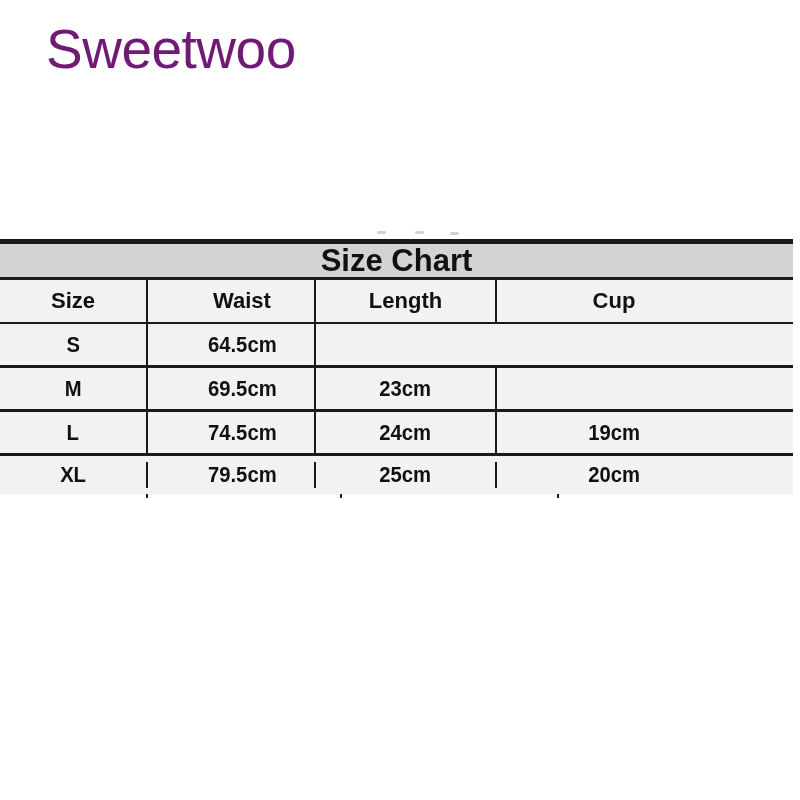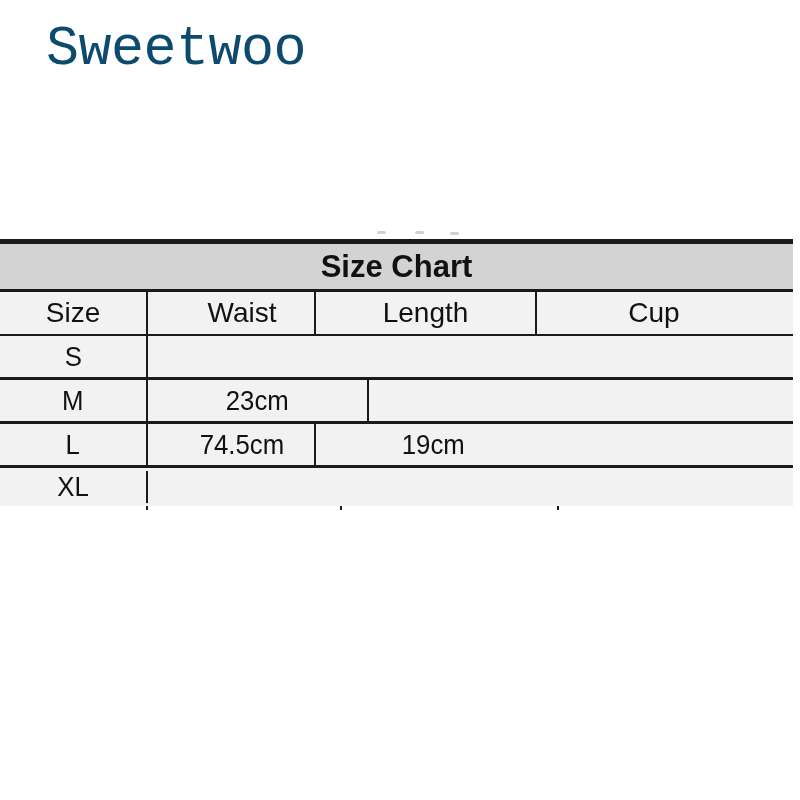--- a/index.html
+++ b/index.html
@@ -14,53 +14,53 @@
   body{
     width:800px; height:800px;
     position:relative; overflow:hidden;
     background:var(--page-bg);
     font-family:"Liberation Sans", sans-serif;
     color:var(--text);
   }
   
   .brand{
     position:absolute; left:46px; top:22px;
-    font-family:Liberation Mono, monospace;
+    font-family:Liberation Sans, sans-serif;
     font-size:55px; line-height:1; letter-spacing:-0.5px;
-    color:#0c4a6e; white-space:nowrap;
+    color:#701a75; white-space:nowrap;
   }
   
   .artifact{ position:absolute; height:3px; width:9px; background:#c6c6c6; border-radius:2px; opacity:.8; }
   .a1{ left:377px; top:231px; }
   .a2{ left:415px; top:231px; }
   .a3{ left:450px; top:232px; }
   
   .chart{
     position:absolute; left:0; top:239px; width:793px;
   }
   .topborder{ height:5px; background:var(--line); }
   .title-row{
-    height:48px; background:var(--title-row-bg);
+    height:36px; background:var(--title-row-bg);
     border-bottom:3px solid var(--line);
     display:flex; align-items:center; justify-content:center;
     font-size:31px; font-weight:bold; letter-spacing:0;
   }
   .row{
     display:flex; background:var(--row-bg); height:44px;
   }
   .row.header{ border-bottom:2px solid var(--line); }
   .row.mid{ border-bottom:3px solid var(--line); }
   .row.last{ height:38px;align-items:center; }
   .cell{
     display:flex; align-items:center; justify-content:center;
-    font-weight:normal; font-size:28px; overflow:hidden;
+    font-weight:bold; font-size:22px; overflow:hidden;
   }
   .c1{ width:148px; border-right:2px solid var(--line); }
   .c2{ width:168px; border-right:2px solid var(--line);padding-left:22px; }
-  .c3{ width:221px; border-right:2px solid var(--line); }
+  .c3{ width:181px; border-right:2px solid var(--line); }
   .c4{ width:234px; }
   .cv{ display:inline-block; transform:scaleX(0.92); transform-origin:center; white-space:nowrap; }
   
   .stub{ position:absolute; width:2px; height:4px; background:var(--line); bottom:-4px; }
   .s1{ left:146px; } .s2{ left:340px; } .s3{ left:557px; }
 </style>
 </head>
 <body>
 
 <div class="brand">Sweetwoo</div>
@@ -78,45 +78,63 @@
     <div class="cell c1">Size</div>
     <div class="cell c2">Waist</div>
     <div class="cell c3">Length</div>
     <div class="cell c4">Cup</div>
   </div>
 
   <div class="row mid">
     <div class="cell c1">
         <span class="cv">S</span>
       </div>
+    <div class="cell c2">
+        <span class="cv">64.5cm</span>
+      </div>
   </div>
 
   <div class="row mid">
     <div class="cell c1">
         <span class="cv">M</span>
+      </div>
+    <div class="cell c2">
+        <span class="cv">69.5cm</span>
       </div>
     <div class="cell c3">
         <span class="cv">23cm</span>
       </div>
   </div>
 
   <div class="row mid">
     <div class="cell c1">
         <span class="cv">L</span>
       </div>
     <div class="cell c2">
         <span class="cv">74.5cm</span>
       </div>
+    <div class="cell c3">
+        <span class="cv">24cm</span>
+      </div>
     <div class="cell c4">
         <span class="cv">19cm</span>
       </div>
   </div>
 
   <div class="row last">
     <div class="cell c1">
         <span class="cv">XL</span>
       </div>
+    <div class="cell c2">
+        <span class="cv">79.5cm</span>
+      </div>
+    <div class="cell c3">
+        <span class="cv">25cm</span>
+      </div>
+    <div class="cell c4">
+        <span class="cv">20cm</span>
+      </div>
   </div>
 
   <span class="stub s1"></span>
   <span class="stub s2"></span>
   <span class="stub s3"></span>
 </div>
 
 </body></html>

